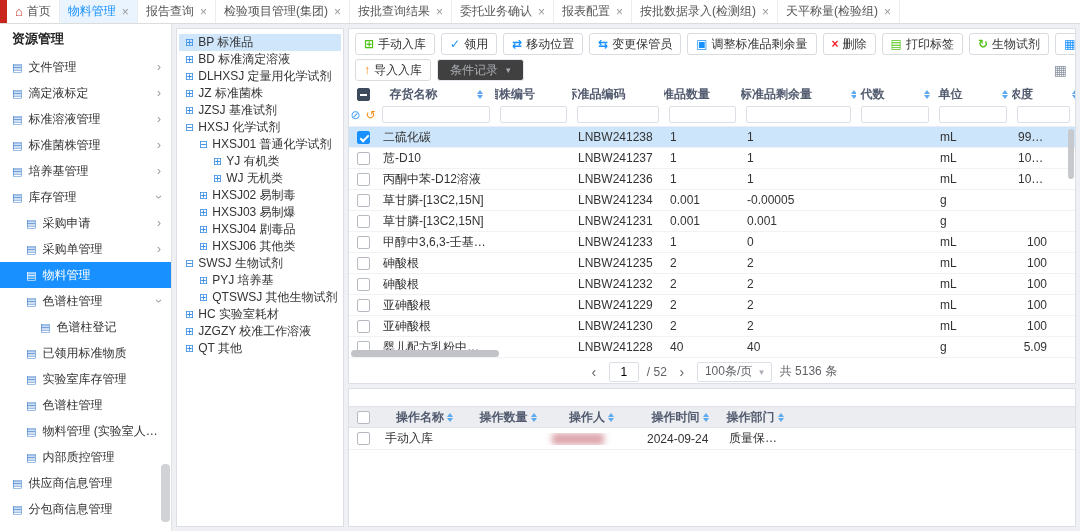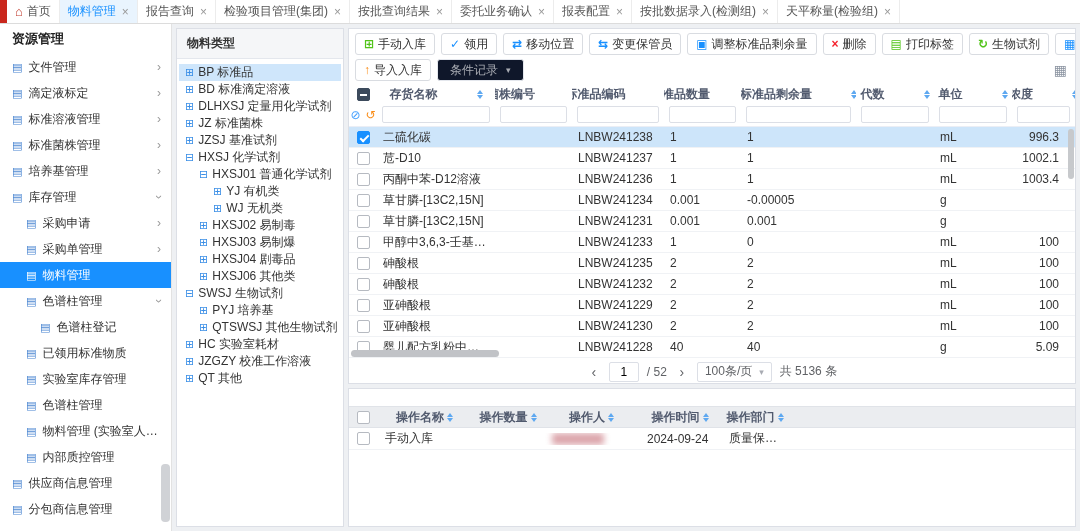--- a/index.html
+++ b/index.html
@@ -42,21 +42,21 @@
   .main-col{flex:1;margin:4px;display:flex;flex-direction:column;min-width:0;}
   .card{background:#fff;border:1px solid #dcdfe6;}
   .card1{height:356px;position:relative;overflow:hidden;flex:none;}
   .card2{flex:1;margin-top:4px;position:relative;overflow:hidden;}
 
   
   .toolbar{padding:4px 6px 0 6px;height:56px;}
   .tb-row{display:flex;align-items:center;margin-bottom:4px;height:22px;}
   .tb-btn{display:inline-flex;align-items:center;height:22px;padding:0 8px;margin-right:6px;background:#fff;border:1px solid #d9dce1;border-radius:3px;font-size:12px;color:#333;cursor:pointer;font-family:inherit;white-space:nowrap;}
   .tb-ico{margin-right:4px;font-size:12px;font-weight:bold;line-height:1;}
-  .tb-drop{display:inline-flex;align-items:center;height:22px;padding:0 12px;background:#0f172a;border:1px solid #e4e7ed;border-radius:3px;color:#a8abb2;cursor:not-allowed;}
+  .tb-drop{display:inline-flex;align-items:center;height:22px;padding:0 12px;background:#404040;border:1px solid #e4e7ed;border-radius:3px;color:#a8abb2;cursor:not-allowed;}
   .drop-caret{margin-left:8px;font-size:9px;color:#a8abb2;}
   .cols-icon{position:absolute;right:8px;top:34px;color:#8a93a0;font-size:14px;cursor:pointer;line-height:1;}
 
   
   .grid-main{display:grid;grid-template-columns:28px 118px 77px 92px 77px 115px 78px 78px 1fr;align-items:center;}
   .thead-labels{height:18px;}
   .th{display:flex;align-items:center;justify-content:center;font-weight:bold;color:#515a6e;font-size:12px;height:100%;overflow:hidden;white-space:nowrap;cursor:pointer;gap:36px;}
   .sort{display:inline-flex;flex-direction:column;margin-left:3px;}
   .sort i{display:block;width:0;height:0;border-left:3px solid transparent;border-right:3px solid transparent;}
   .sort .up{border-bottom:4px solid #5ea8f0;margin-bottom:1px;}
@@ -64,21 +64,21 @@
   .thead-filters{height:24px;border-bottom:1px solid #ebeef5;}
   .tf{display:flex;align-items:center;justify-content:center;padding:0 5px;height:100%;}
   .tf input{width:100%;height:17px;border:1px solid #dcdfe6;border-radius:2px;outline:none;font-size:11px;padding:0 3px;font-family:inherit;}
   .filter-icons{display:flex;gap:5px;justify-content:center;align-items:center;height:100%;}
   .f-clear{color:#409eff;font-size:12px;line-height:1;cursor:pointer;}
   .f-reset{color:#fa8c16;font-size:12px;line-height:1;cursor:pointer;}
 
   .trow{height:21px;border-bottom:1px solid #f0f2f5;cursor:pointer;background:#fff;}
   .trow.selected{background:#cde5fa;}
   .td{padding:0 6px;white-space:nowrap;overflow:hidden;text-overflow:ellipsis;font-size:12px;color:#333;}
-  .td.right{text-align:right;padding-right:16px;}
+  .td.right{text-align:right;padding-right:28px;}
   .td-cb{display:flex;align-items:center;justify-content:center;height:100%;}
   .cb{width:13px;height:13px;border:1px solid #b6bac1;border-radius:2px;background:#fff;position:relative;flex:none;cursor:pointer;}
   .cb.checked{background:#1890ff;border-color:#1890ff;}
   .cb.checked:after{content:"";position:absolute;left:4px;top:1px;width:3px;height:7px;border:solid #fff;border-width:0 2px 2px 0;transform:rotate(45deg);}
   .cb.ind{background:#3c4a5c;border-color:#3c4a5c;}
   .cb.ind:after{content:"";position:absolute;left:2px;top:5px;width:7px;height:2px;background:#fff;}
 
   .hscroll{position:absolute;left:2px;top:321px;width:148px;height:7px;background:#c1c3c7;border-radius:4px;z-index:3;}
   .vscroll{position:absolute;right:1px;top:100px;width:6px;height:50px;background:#c7c9cc;border-radius:3px;z-index:3;}
 
@@ -233,21 +233,20 @@
         </div>
         <div class="s-item" style="padding-left: 12px;">
           <span class="s-ico">▤</span>
           <span class="s-label">分包商信息管理</span>
         </div>
       </div>
     <div class="sb-thumb"></div>
   </aside>
 
   <section class="tree-panel">
-    <div class="tree-header">物料类型</div>
     <div class="tree-body" id="tree">
         <div class="t-node selected" style="padding-left: 6px;">
           <span class="t-ico">⊞</span>
           <span class="t-label">BP 标准品</span>
         </div>
         <div class="t-node" style="padding-left: 6px;">
           <span class="t-ico">⊞</span>
           <span class="t-label">BD 标准滴定溶液</span>
         </div>
         <div class="t-node" style="padding-left: 6px;">

